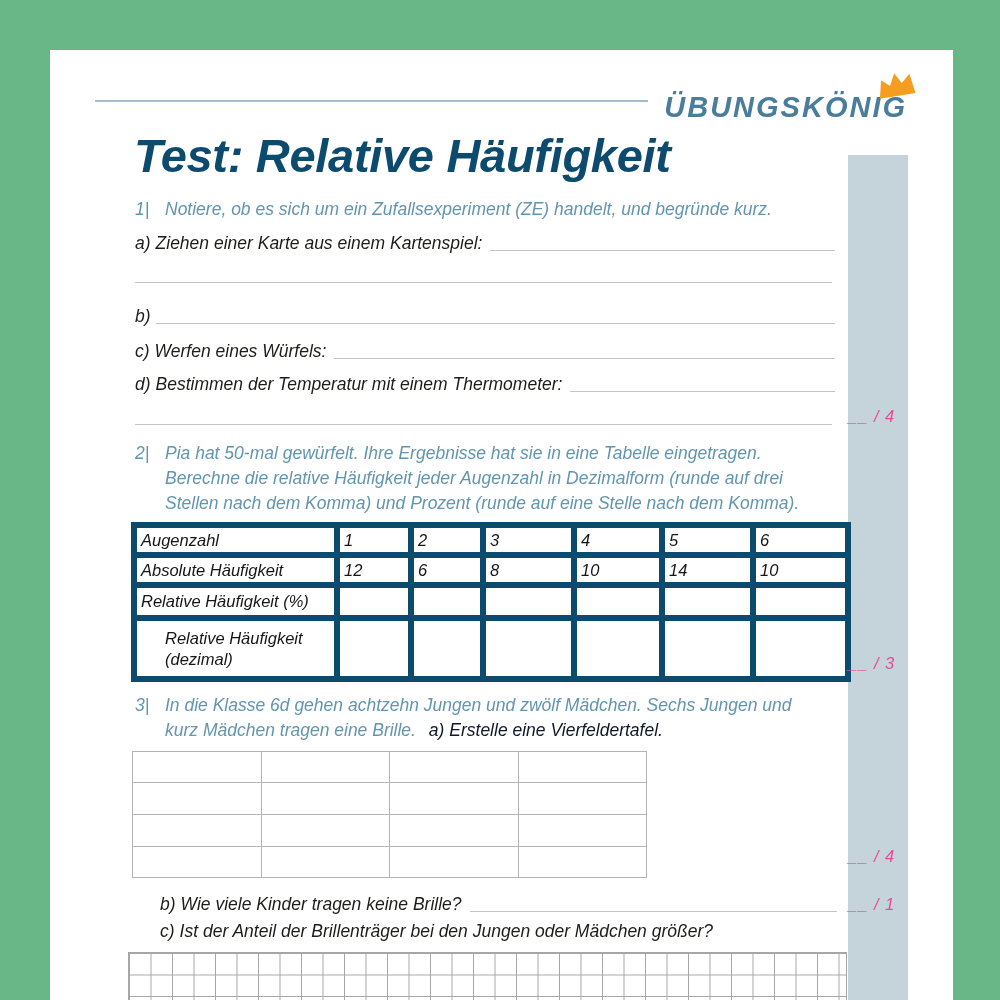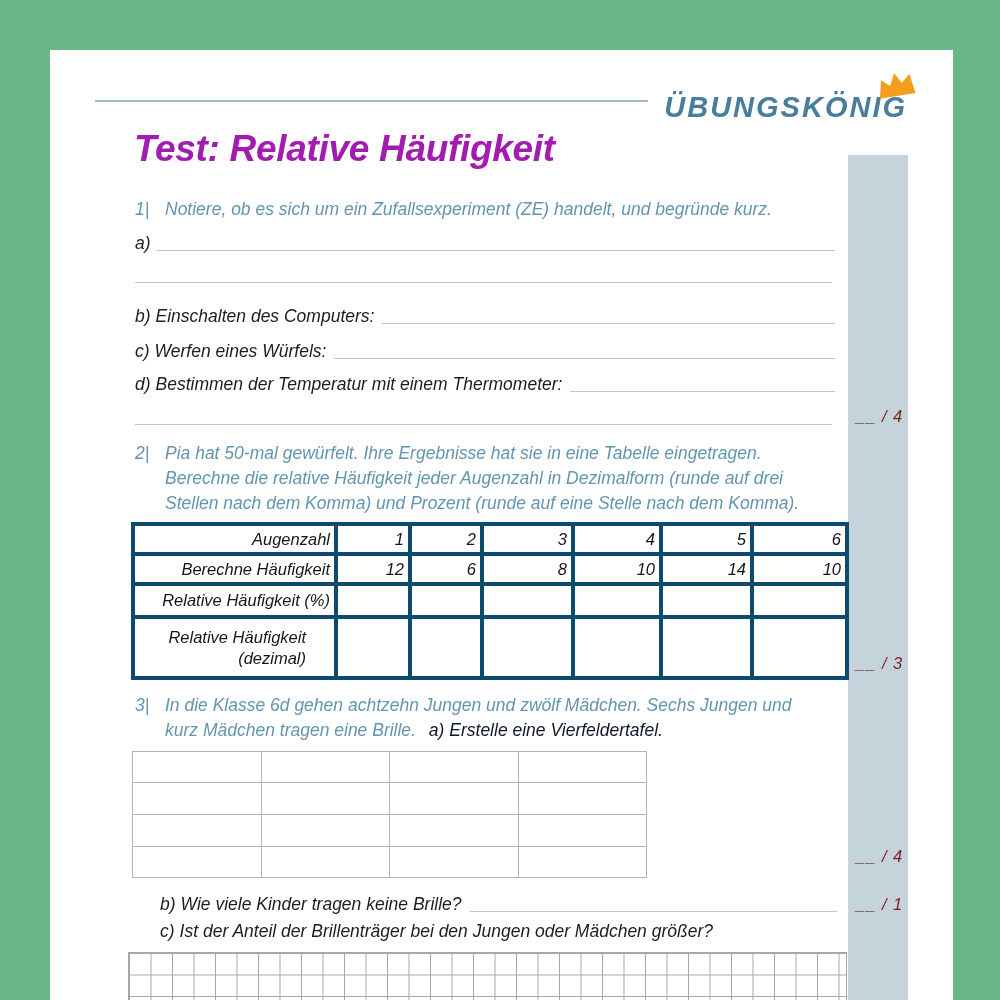--- a/index.html
+++ b/index.html
@@ -23,46 +23,46 @@
 
   .logo {
     position:absolute; top:41px; right:46px;
     font-size:29px; font-weight:700; letter-spacing:2px; color:#4a7d9c;
     white-space:nowrap;
   }
   .crown { position:absolute; left:826px; top:22px; width:40px; height:26px; transform:rotate(-9deg); }
 
   .title {
     position:absolute; left:84px; top:78px;
-    font-size:37px; font-weight:700; letter-spacing:-0.3px; color:#a21caf;
+    font-size:47px; font-weight:700; letter-spacing:-0.3px; color:#0c4a6e;
     white-space:nowrap;
   }
 
   .q-head { position:absolute; display:flex; color:#6295ae; font-size:17.5px; line-height:25px; }
   .q-num  { width:30px; flex:0 0 30px; }
   .q-text { flex:1; }
 
   .item-row {
     position:absolute; display:flex; align-items:flex-end; height:24px;
     color:#1d1d1b; font-size:17.5px;
   }
   .item-row .label { white-space:nowrap; padding-right:5px; }
   .item-row .txt   { white-space:nowrap; padding-right:8px; }
   .item-row .fill  { flex:1; border-bottom:1.5px solid #c4c4c4; margin-bottom:3px; }
 
   .full-line { position:absolute; border-bottom:1.5px solid #c4c4c4; }
 
   .pts {
     position:absolute; left:798px; width:64px;
-    color:#7f1d1d; font-size:16.5px; letter-spacing:1px; white-space:nowrap;padding-left:8px;
+    color:#ec4899; font-size:16.5px; letter-spacing:1px; white-space:nowrap;
   }
 
   table.freq { position:absolute; left:81px; top:472px; border-collapse:collapse; table-layout:fixed; }
   table.freq td {
-    border:4px solid #0c4a6e; text-align:right; vertical-align:middle;
+    border:6px solid #0c4a6e; text-align:left; vertical-align:middle;
     color:#161616; font-size:16.5px; line-height:1.25; padding:0 4px;
     background:#ffffff;
   }
 
   table.four { position:absolute; left:82px; top:701px; border-collapse:collapse; table-layout:fixed; }
   table.four td { border:1px solid #b4b4b4; background:#ffffff; }
 
   .grid-paper {
     position:absolute; left:78px; top:902px; width:719px; height:48px;
     border:1px solid #a6a6a6; border-bottom:none;
@@ -88,28 +88,28 @@
 
   <div class="title">Test: Relative Häufigkeit</div>
 
   <div class="q-head" style="left:85px; top:147px; width:725px;">
     <span class="q-num">1|</span>
     <span class="q-text">Notiere, ob es sich um ein Zufallsexperiment (ZE) handelt, und begründe kurz.</span>
   </div>
 
   <div class="item-row" style="left:85px; top:180px; width:700px;">
     <span class="label">a)</span>
+    <span class="txt">Ziehen einer Karte aus einem Kartenspiel:</span>
     <span class="fill"></span>
   </div>
 
   <div class="full-line" style="left:85px; top:210px; width:697px; height:23px;"></div>
 
   <div class="item-row" style="left:85px; top:253px; width:700px;">
     <span class="label">b)</span>
-    <span class="txt">Einschalten des Computers:</span>
     <span class="fill"></span>
   </div>
 
   <div class="item-row" style="left:85px; top:288px; width:700px;">
     <span class="label">c)</span>
     <span class="txt">Werfen eines Würfels:</span>
     <span class="fill"></span>
   </div>
 
   <div class="item-row" style="left:85px; top:321px; width:700px;">
@@ -145,21 +145,21 @@
         <tr style="height:30px">
       <td>Augenzahl</td>
       <td>1</td>
       <td>2</td>
       <td>3</td>
       <td>4</td>
       <td>5</td>
       <td>6</td>
     </tr>
     <tr style="height:30px">
-      <td>Berechne Häufigkeit</td>
+      <td>Absolute Häufigkeit</td>
       <td>12</td>
       <td>6</td>
       <td>8</td>
       <td>10</td>
       <td>14</td>
       <td>10</td>
     </tr>
     <tr style="height:33px">
       <td>Relative Häufigkeit (%)</td>
       <td></td>

